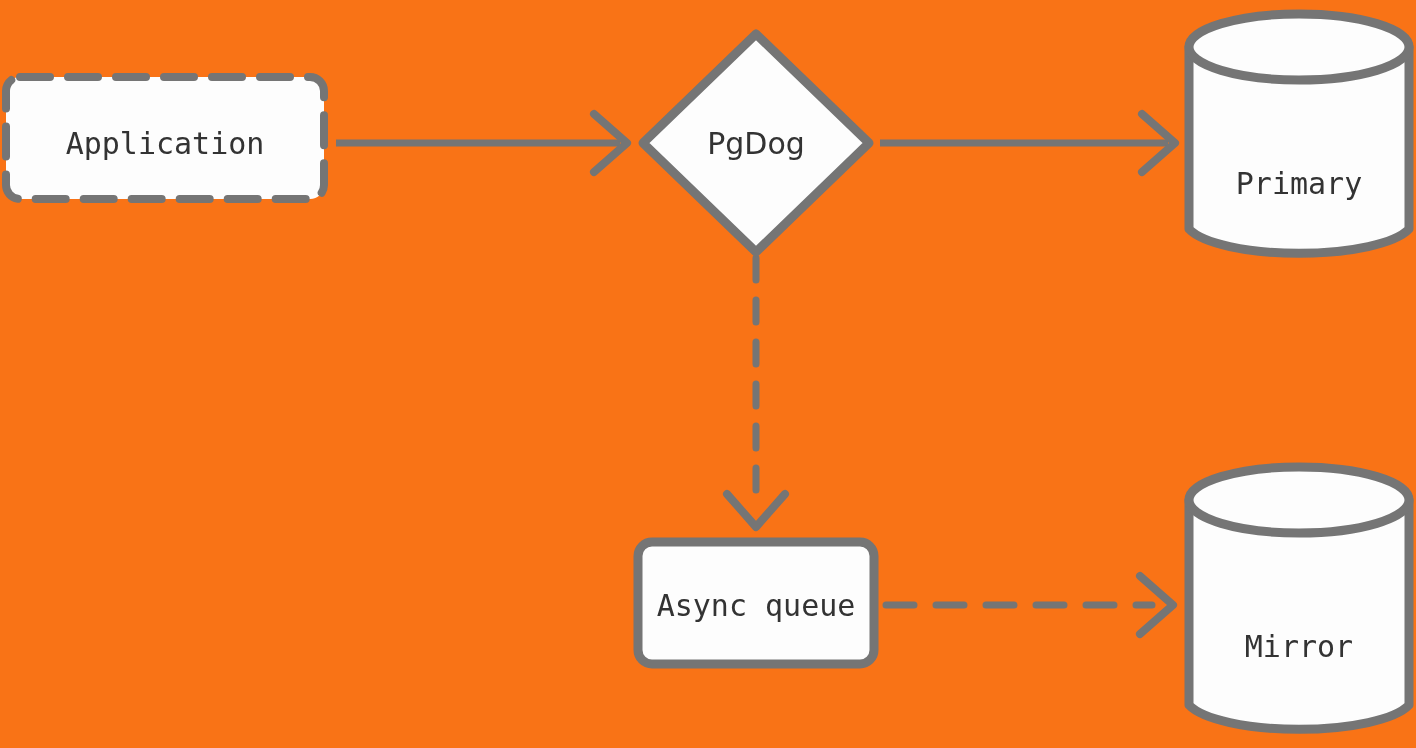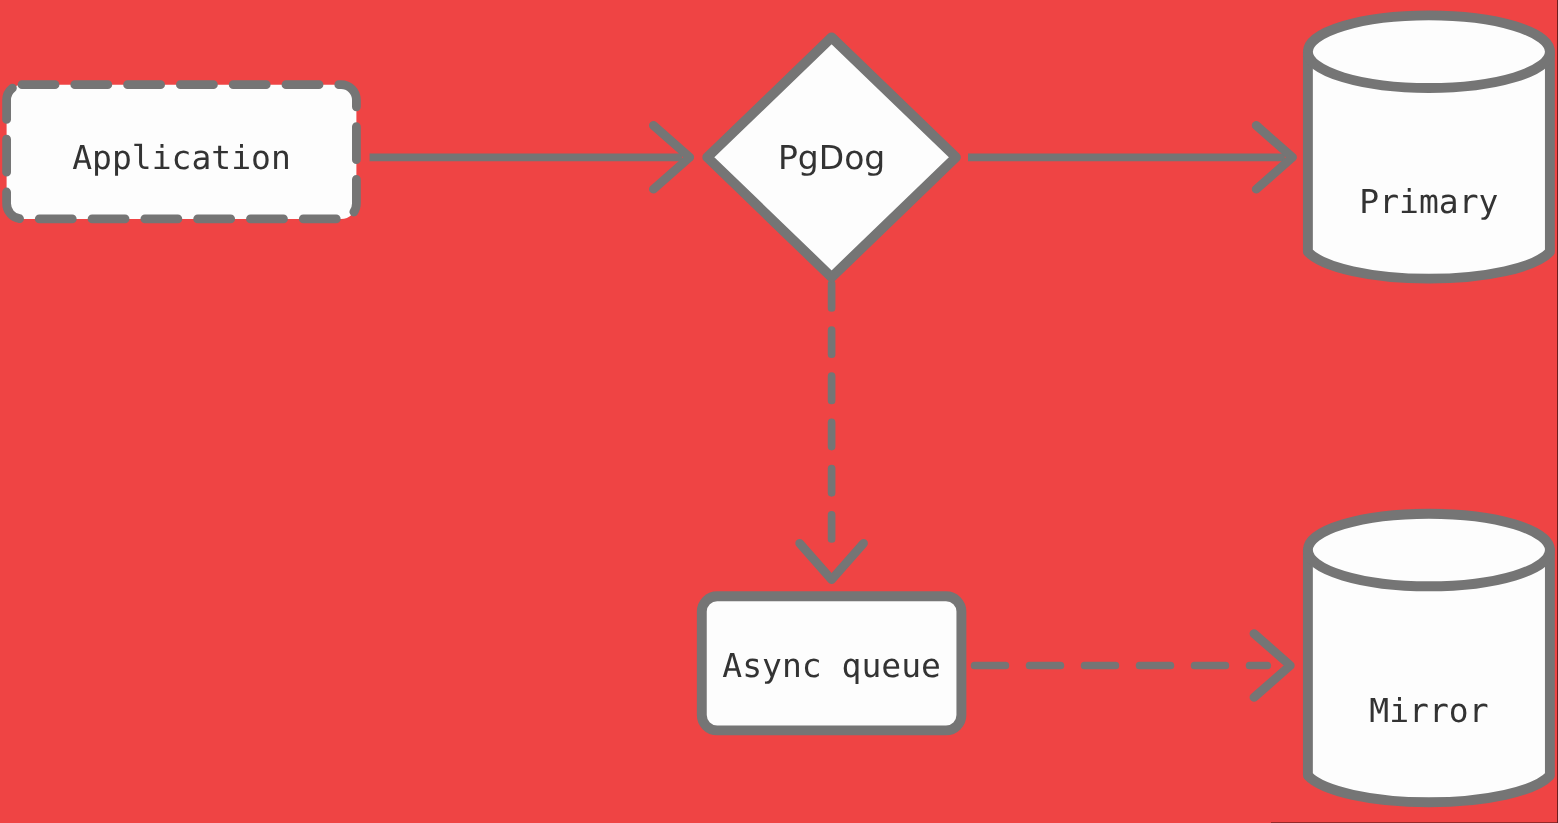--- a/index.html
+++ b/index.html
@@ -4,21 +4,21 @@
 <style>
   html, body {
     margin: 0;
     padding: 0;
     background: #000000;
   }
   #diagram-root {
     position: relative;
     width: 1416px;
     height: 748px;
-    background: #ef4444;
+    background: #f97316;
     overflow: hidden;
   }
   #diagram-svg {
     position: absolute;
     left: 0;
     top: 0;
     width: 1416px;
     height: 748px;
     display: block;
   }

